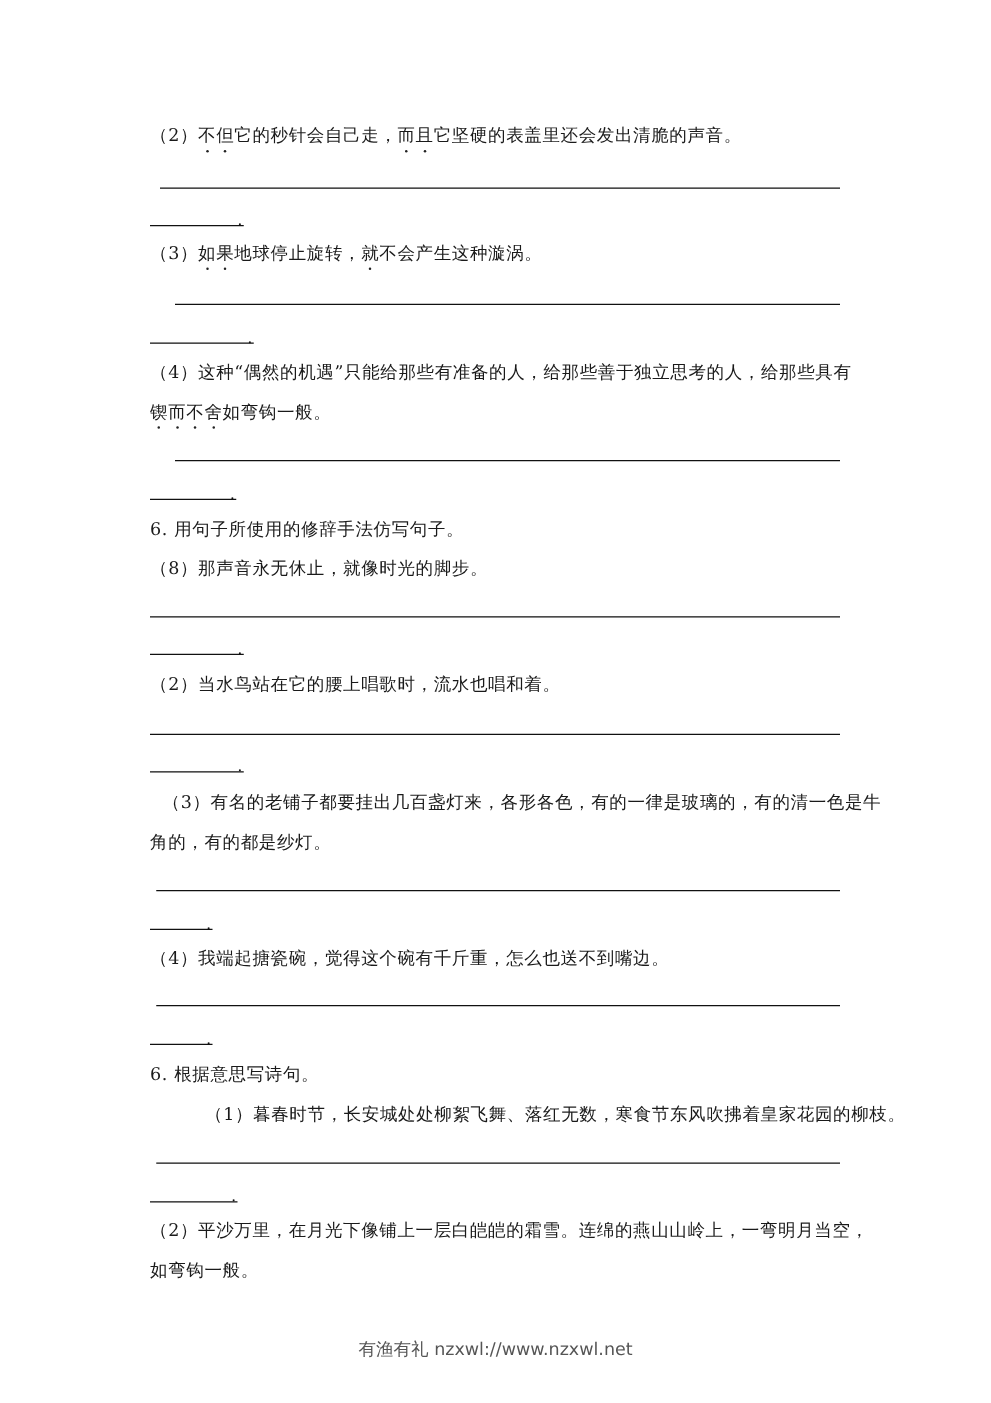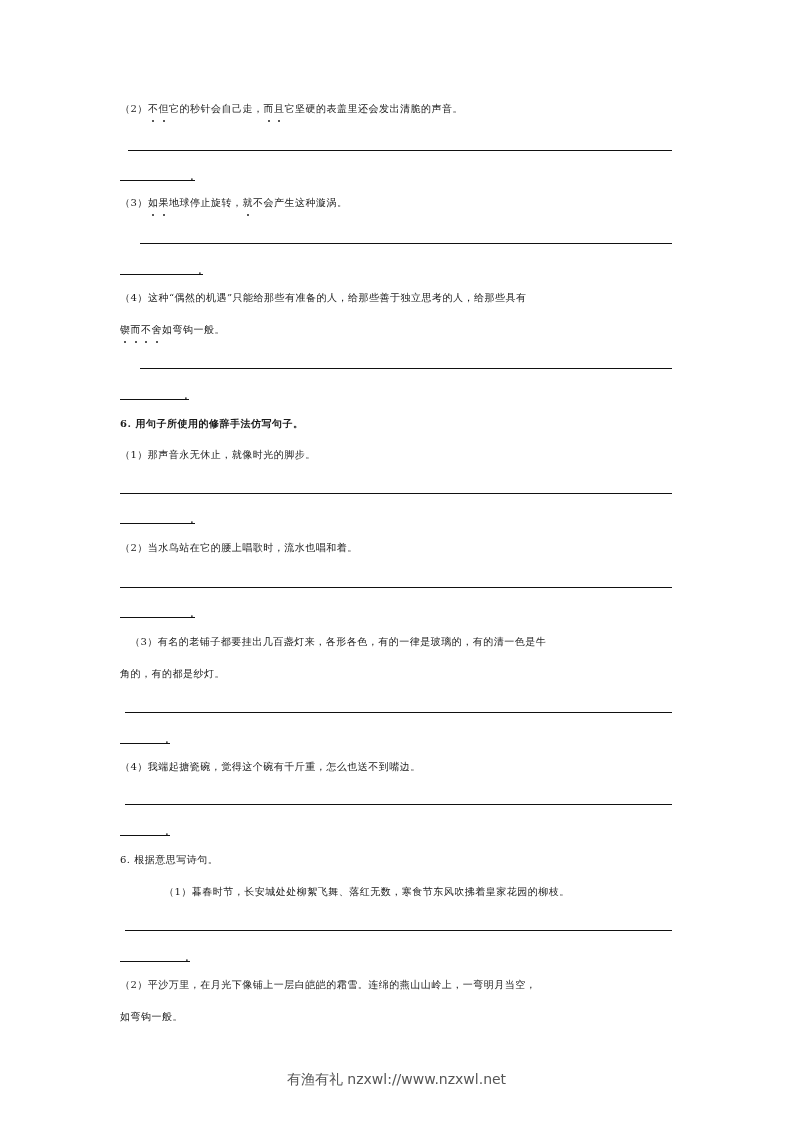--- a/index.html
+++ b/index.html
@@ -2,21 +2,21 @@
 <html><head>
 <meta charset="utf-8">
 <style>
   html, body { margin: 0; padding: 0; background: #ffffff; }
   body {
     width: 793px; height: 1122px; position: relative; overflow: hidden;
     font-family: "DejaVu Serif", "Liberation Serif", serif;
     color: #1a1a1a;
   }
   .line {
-    position: absolute; left: 120px; font-size: 10px; line-height: 16px;
+    position: absolute; left: 120px; font-size: 14px; line-height: 16px;
     white-space: nowrap; letter-spacing: 0.5px;
   }
   .em { position: relative; display: inline-block; }
   .em::after {
     content: ""; position: absolute; left: 50%; bottom: -5px;
     width: 2px; height: 2px; background: #222; border-radius: 50%;
     transform: translateX(-50%);
   }
   .rule { position: absolute; height: 0; border-top: 1.4px solid #111; }
   .short {
@@ -51,22 +51,22 @@
 <div class="line" style="top:290px;">
   <span>（4）</span><span>这种“偶然的机遇”只能给那些有准备的人，给那些善于独立思考的人，给那些具有</span>
 </div>
 <div class="line" style="top:322px;">
   <span class="em">锲</span><span class="em">而</span><span class="em">不</span><span class="em">舍</span><span>如弯钩一般。</span>
 </div>
 <div class="rule" style="top:368px; left:140px; width:532px;"></div>
 <div class="short" style="top:399px; left:120px; width:69px;"></div>
 <div class="dot" style="top:389px; left:184px;">.</div>
 
-<div class="line" style="top:416px;font-weight:bold;">6. 用句子所使用的修辞手法仿写句子。</div>
-<div class="line" style="top:447px;">（1）那声音永无休止，就像时光的脚步。</div>
+<div class="line" style="top:416px;">6. 用句子所使用的修辞手法仿写句子。</div>
+<div class="line" style="top:447px;">（8）那声音永无休止，就像时光的脚步。</div>
 <div class="rule" style="top:493px; left:120px; width:552px;"></div>
 <div class="short" style="top:523px; left:120px; width:75px;"></div>
 <div class="dot" style="top:513px; left:190px;">.</div>
 
 <div class="line" style="top:540px;">（2）当水鸟站在它的腰上唱歌时，流水也唱和着。</div>
 <div class="rule" style="top:587px; left:120px; width:552px;"></div>
 <div class="short" style="top:617px; left:120px; width:75px;"></div>
 <div class="dot" style="top:607px; left:190px;">.</div>
 
 <div class="line" style="top:634px;margin-left:10px;">（3）有名的老铺子都要挂出几百盏灯来，各形各色，有的一律是玻璃的，有的清一色是牛</div>

